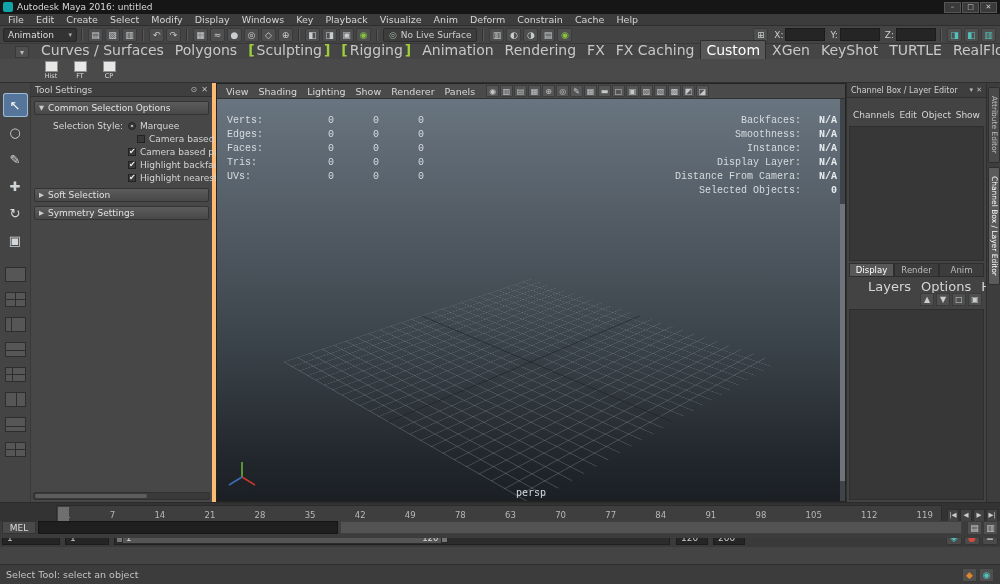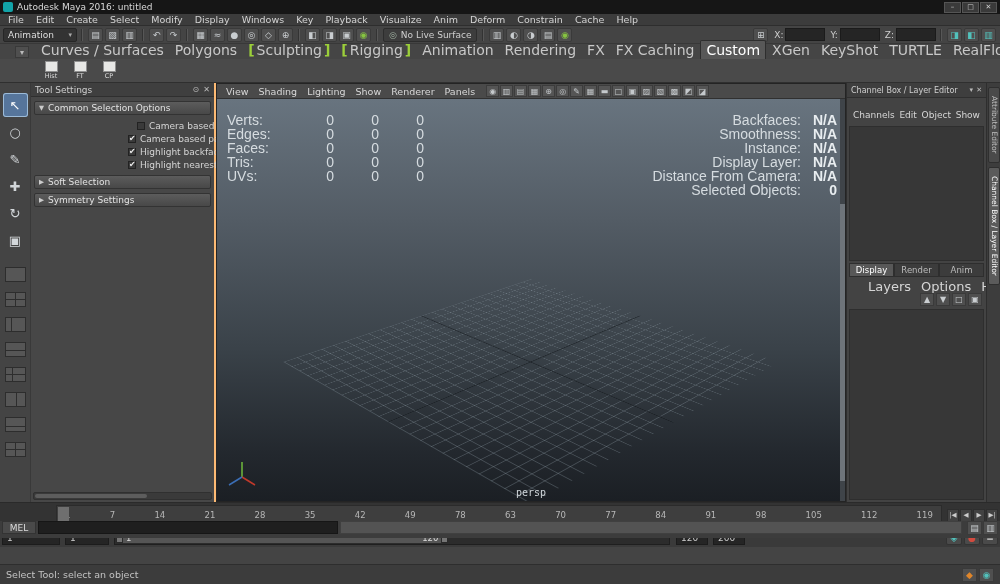--- a/index.html
+++ b/index.html
@@ -66,21 +66,21 @@
   .lv-four{background-image:linear-gradient(#2d2d2d,#2d2d2d),linear-gradient(#2d2d2d,#2d2d2d);
     background-size:1px 100%,100% 1px;background-position:center center,center center}
   .lv-split-lr{background-image:linear-gradient(#2d2d2d,#2d2d2d);background-size:1px 100%;background-position:60% 0}
   .lv-split-tb{background-image:linear-gradient(#2d2d2d,#2d2d2d);background-size:100% 1px;background-position:0 60%}
   .lv-outliner{background-image:linear-gradient(#2d2d2d,#2d2d2d);background-size:1px 100%;background-position:30% 0}
   .lv-three{background-image:linear-gradient(#2d2d2d,#2d2d2d),linear-gradient(#2d2d2d,#2d2d2d);
     background-size:1px 100%,100% 1px;background-position:35% 0,center center}
   .lv-script{background-image:linear-gradient(#2d2d2d,#2d2d2d);background-size:100% 1px;background-position:0 70%}
 
   
-  .tool-settings{left:31px;width:185px;background:#474747;border-right:2px solid #fdba74}
+  .tool-settings{left:31px;width:185px;background:#474747;border-right:4px solid #fdba74}
   .ts-title{height:14px;background:#3f3f3f;border-bottom:1px solid #2f2f2f;display:flex;align-items:center;padding:0 4px;font-size:9px;color:#cfcfcf}
   .ts-title .sp{flex:1}
   .ts-ticon{font-size:8px;margin-left:4px;color:#bbb}
   .ts-toolrow{height:18px;display:flex;align-items:center;padding:0 4px;border-bottom:1px solid #3a3a3a}
   .ts-toolname{font-size:10px;color:#eee;flex:1}
   .ts-btn{font-size:8.5px;background:linear-gradient(#5f5f5f,#4c4c4c);border:1px solid #333;border-radius:2px;
     padding:1px 5px;margin-left:3px;color:#ddd;white-space:nowrap}
   .ts-section{height:14px;margin:4px 3px 0;background:linear-gradient(#5c5c5c,#484848);border:1px solid #333;
     border-radius:2px;display:flex;align-items:center;padding:0 4px;font-size:9px;color:#e2e2e2}
   .ts-section .arr{margin-right:4px;font-size:6.5px;color:#ccc}
@@ -105,21 +105,21 @@
     display:flex;align-items:center;justify-content:center;margin-right:1px;flex:none}
   .vp-canvas{position:absolute;left:0;right:0;top:15px;bottom:0;overflow:hidden;
     background:linear-gradient(180deg,#68747f 0%,#535c65 30%,#3a4249 62%,#23282e 88%,#1b1f24 100%)}
   .grid-plane{position:absolute;left:139px;top:88px;width:350px;height:350px;
     transform:perspective(850px) rotateX(65deg) rotateZ(45deg);
     background:
       linear-gradient(90deg,transparent calc(50% - 1px),rgba(12,16,20,.5) calc(50% - 1px),rgba(12,16,20,.5) calc(50% + 1px),transparent calc(50% + 1px)),
       linear-gradient(0deg,transparent calc(50% - 1px),rgba(12,16,20,.5) calc(50% - 1px),rgba(12,16,20,.5) calc(50% + 1px),transparent calc(50% + 1px)),
       repeating-linear-gradient(90deg,rgba(150,165,175,.30) 0 1px,transparent 1px 14.58px),
       repeating-linear-gradient(0deg,rgba(150,165,175,.30) 0 1px,transparent 1px 14.58px)}
-  .hud{font-family:Liberation Sans, sans-serif;font-size:14px;color:#d6dce0}
+  .hud{font-family:Liberation Mono, monospace;font-size:10px;color:#d6dce0}
   .hud-left{position:absolute;left:10px;top:14px}
   .hud-left .row{display:flex;height:14px;align-items:center}
   .hud-left .lbl{width:62px}
   .hud-left .cell{width:45px;text-align:right}
   .hud-right{position:absolute;left:416px;top:14px;width:204px}
   .hud-right .row{display:flex;height:14px;align-items:center}
   .hud-right .lbl{flex:1;text-align:right}
   .hud-right .val{width:36px;text-align:right;font-weight:bold;color:#e8edf0}
   .axis{position:absolute;left:8px;bottom:8px}
   .cam-label{position:absolute;left:0;right:0;bottom:3px;text-align:center;font-size:10px;color:#d0d6da;
@@ -364,20 +364,25 @@
         <span class="sp"></span>
         <span class="ts-ticon">⊙</span>
         <span class="ts-ticon">✕</span>
       </div>
       <div class="ts-section">
         <span class="arr">▼</span>
         <span>Common Selection Options</span>
       </div>
       <div class="opt-rows">
 
+          <div class="opt-row radio selected">
+            <span class="opt-prefix">Selection Style:</span>
+            <span class="ctrl"></span>
+            <span class="opt-label">Marquee</span>
+          </div>
 
           <div class="opt-row checkbox indent">
             <span class="opt-prefix"></span>
             <span class="ctrl"></span>
             <span class="opt-label">Camera based sel</span>
           </div>
 
 
           <div class="opt-row checkbox checked">
             <span class="opt-prefix"></span>

